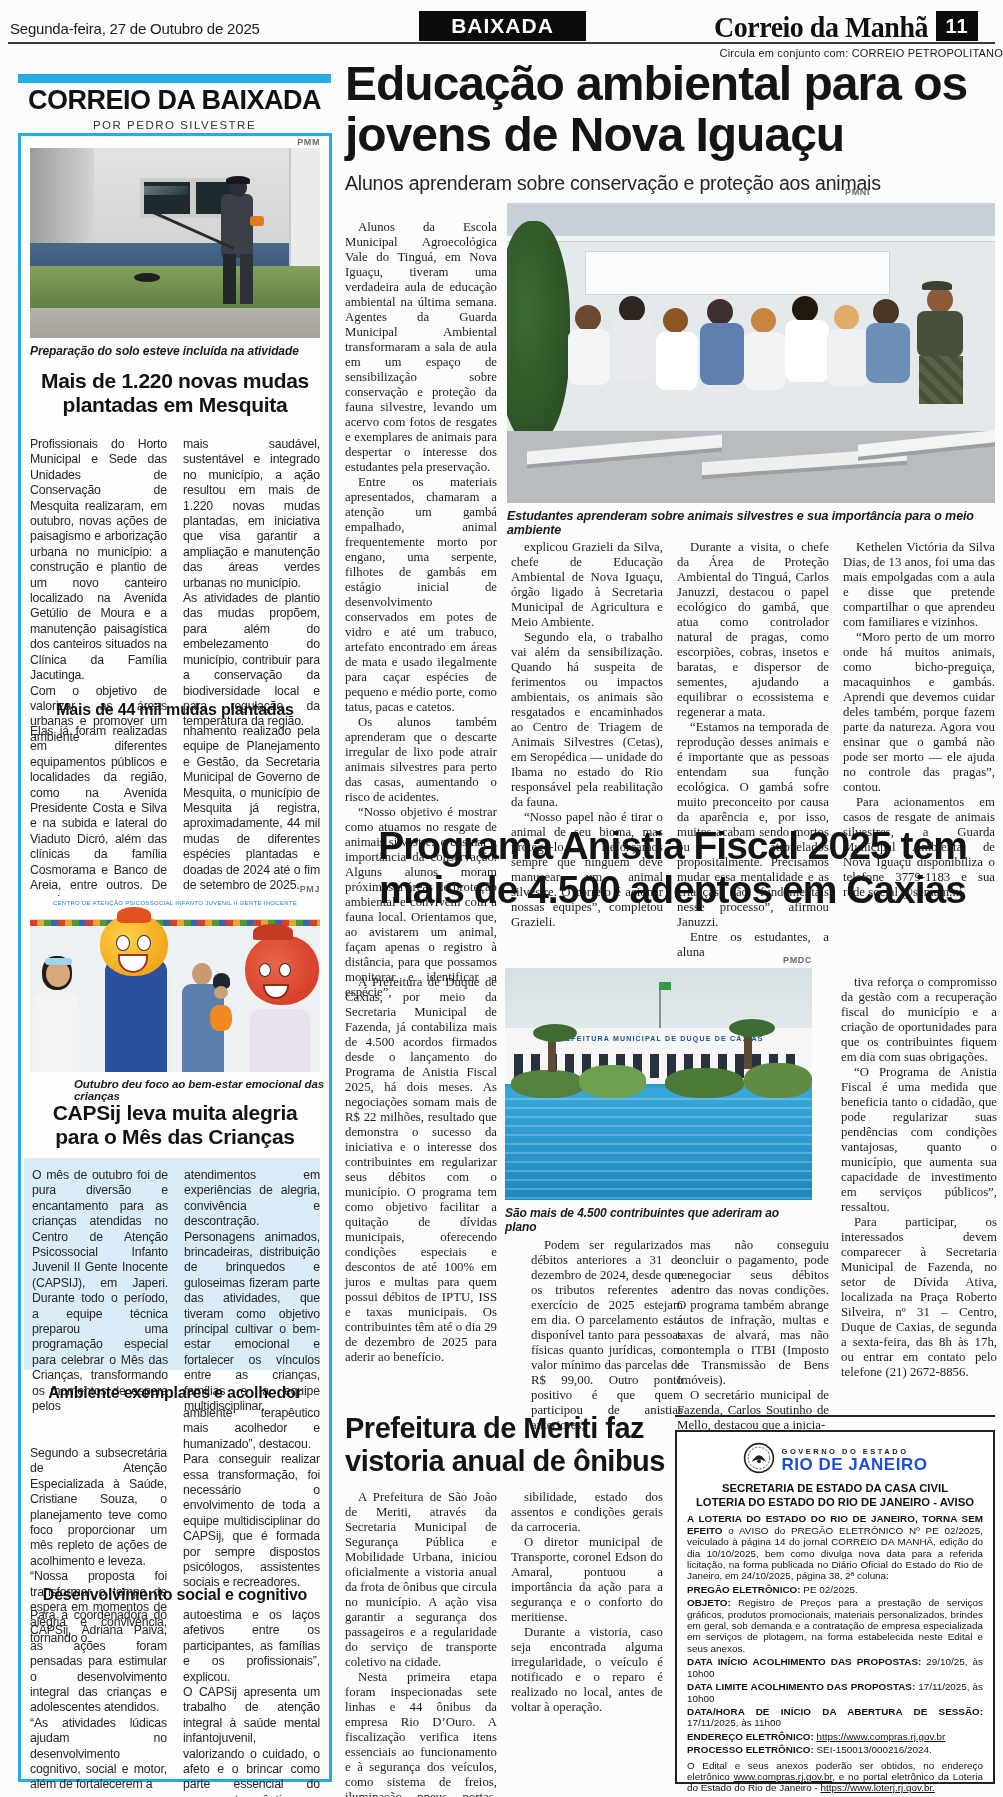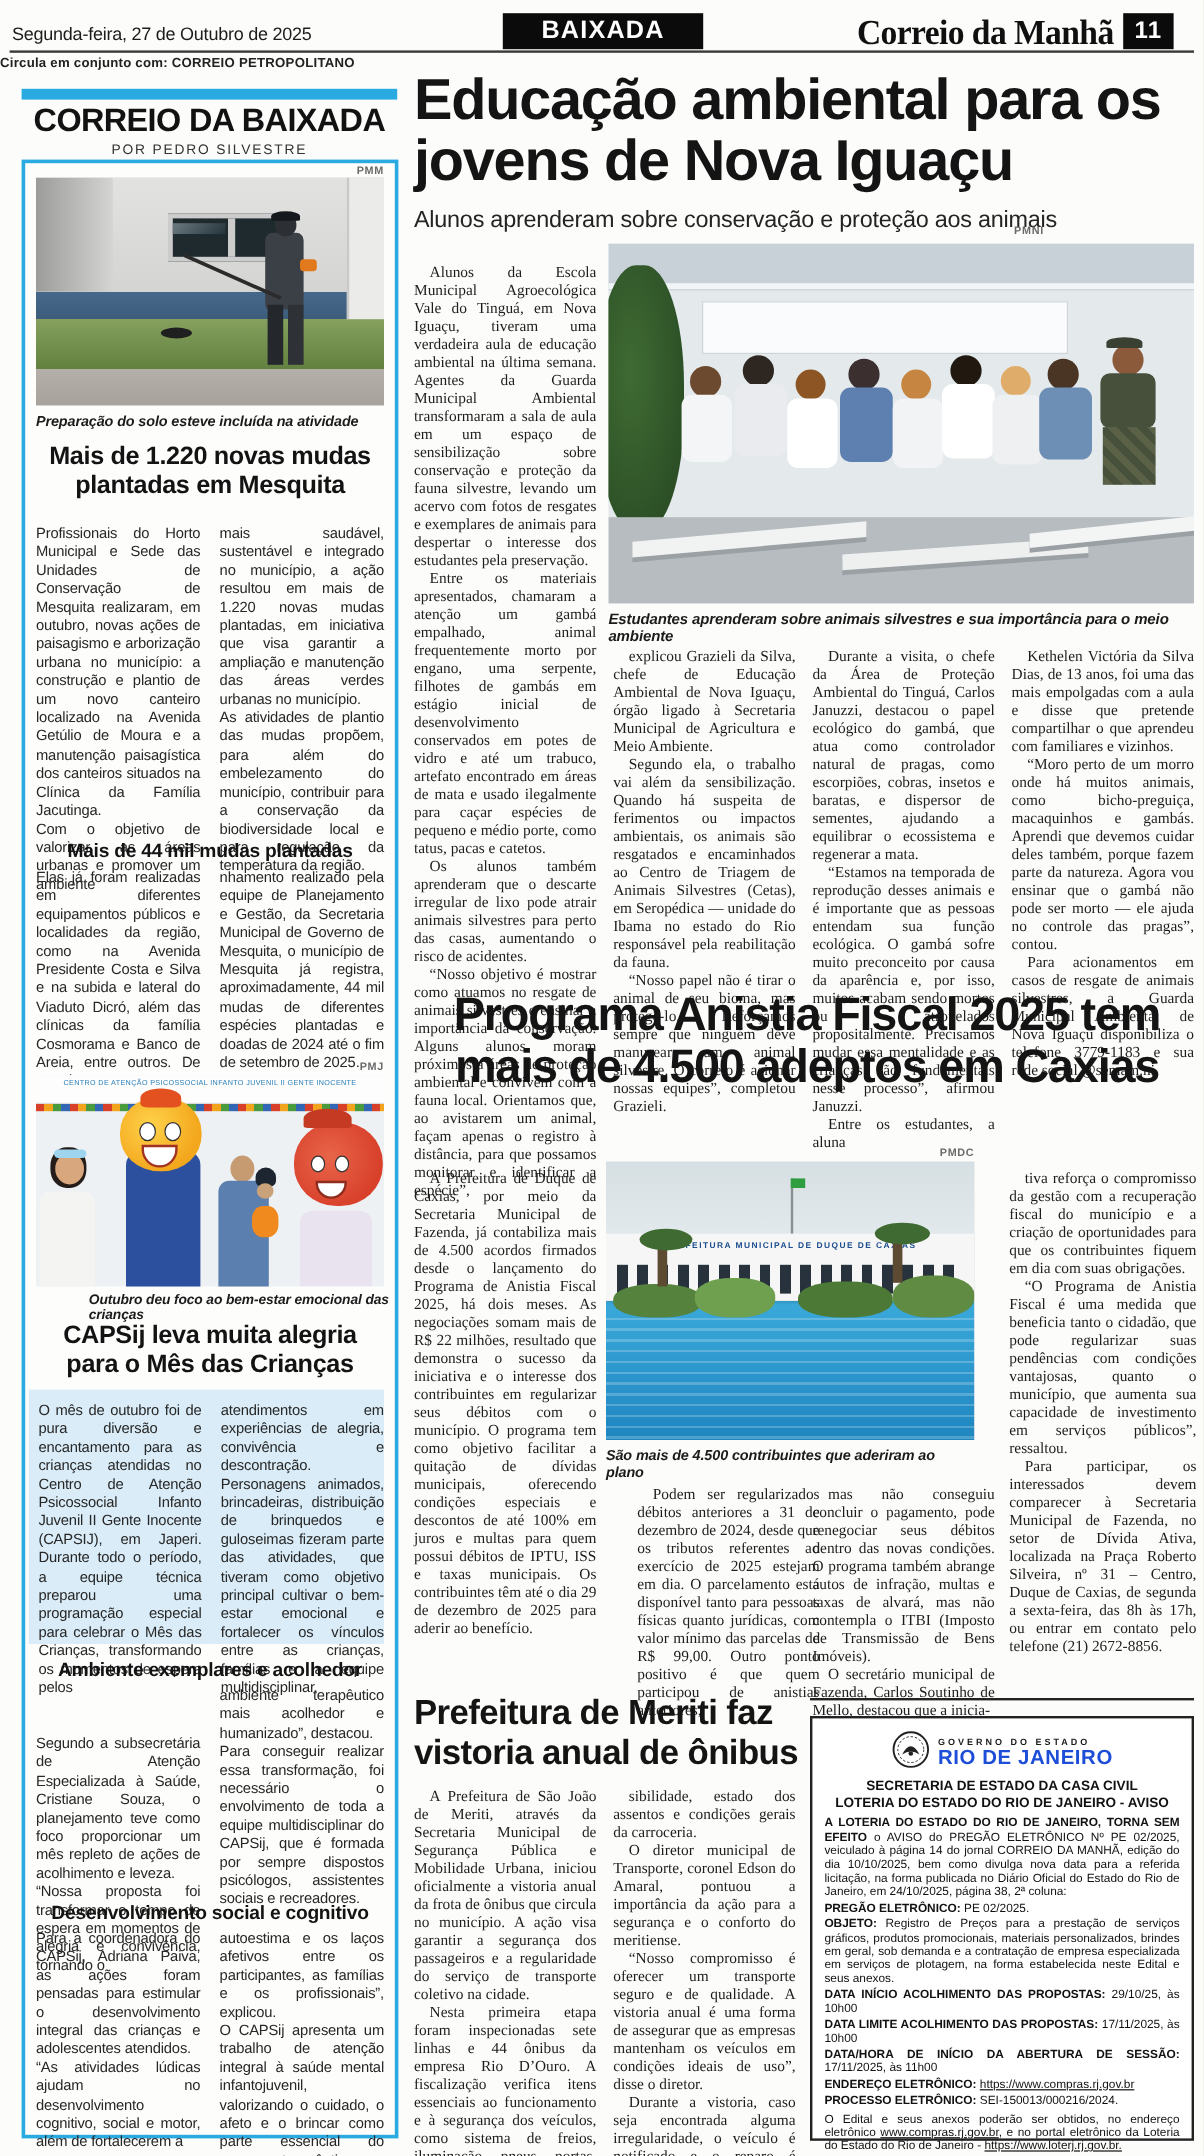--- a/index.html
+++ b/index.html
@@ -5,21 +5,21 @@
   html,body{margin:0;padding:0;background:#e8e8e4;}
   .page{position:relative;width:1003px;height:1797px;background:#fcfcfa;margin:0 auto;
         font-family:"Liberation Sans","DejaVu Sans",sans-serif;color:#1a1a1a;overflow:hidden;}
   .abs{position:absolute;}
   
   .date{font-size:15px;color:#1c1c1c;letter-spacing:-.2px;}
   .badge{background:#0b0b0b;color:#fff;display:flex;align-items:center;justify-content:center;
          font-weight:700;letter-spacing:1px;}
   .masthead{font-family:"Liberation Serif","DejaVu Serif",serif;font-weight:700;font-size:28px;
             letter-spacing:-.5px;color:#101010;text-align:right;transform:scaleY(1.05);}
-  .circ{width:100%;text-align:left;font-size:11px;font-weight:700;color:#222;letter-spacing:.2px;}
+  .circ{width:100%;text-align:right;font-size:11px;font-weight:400;color:#222;letter-spacing:.2px;}
   .rule{background:#3a3a3a;}
   
   .cyanbar{background:#29abe2;}
   .lc-title{text-align:center;font-weight:700;font-size:27px;letter-spacing:-.5px;color:#121212;}
   .lc-byline{text-align:center;font-size:11.5px;letter-spacing:1.5px;color:#333;}
   .lc-box{border:3px solid #29abe2;background:#fdfdfc;}
   .credit{font-size:9px;font-weight:700;color:#6a6a6a;text-align:right;letter-spacing:.6px;}
   .cap{font-style:italic;font-weight:700;font-size:12px;color:#1b1b1b;letter-spacing:-.1px;}
   .lh1{text-align:center;font-weight:700;font-size:21px;line-height:24px;color:#131313;letter-spacing:-.3px;}
   .lh2{text-align:center;font-weight:700;font-size:16px;line-height:18px;color:#131313;letter-spacing:-.2px;}
@@ -264,21 +264,20 @@
   </div>
 
   <div class="abs headline" style="left:345px;top:1412px;width:325px;font-size:29px;line-height:33px;letter-spacing:-.5px;">Prefeitura de Meriti faz vistoria anual de ônibus</div>
   <div class="abs scol" style="left:345px;top:1490px;width:152px;">
     <p>A Prefeitura de São João de Meriti, através da Secretaria Municipal de Segurança Pública e Mobilidade Urbana, iniciou oficialmente a vistoria anual da frota de ônibus que circula no município. A ação visa garantir a segurança dos passageiros e a regularidade do serviço de transporte coletivo na cidade.</p>
     <p>Nesta primeira etapa foram inspecionadas sete linhas e 44 ônibus da empresa Rio D’Ouro. A fiscalização verifica itens essenciais ao funcionamento e à segurança dos veículos, como sistema de freios, iluminação, pneus, portas, elevador de aces-</p>
   </div>
   <div class="abs scol" style="left:511px;top:1490px;width:152px;">
     <p>sibilidade, estado dos assentos e condições gerais da carroceria.</p>
     <p>O diretor municipal de Transporte, coronel Edson do Amaral, pontuou a importância da ação para a segurança e o conforto do meritiense.</p>
-    <p>“Nosso compromisso é oferecer um transporte seguro e de qualidade. A vistoria anual é uma forma de assegurar que as empresas mantenham os veículos em condições ideais de uso”, disse o diretor.</p>
     <p>Durante a vistoria, caso seja encontrada alguma irregularidade, o veículo é notificado e o reparo é realizado no local, antes de voltar à operação.</p>
   </div>
 
   <div class="abs rule" style="left:675px;top:1415px;width:320px;height:2px;background:#222;"></div>
   <div class="abs adbox" style="left:675px;top:1430px;width:320px;height:354px;">
     <div class="row">
       <span>
         <svg viewBox="0 0 40 40" width="32" height="32" aria-hidden="true">
           <circle cx="20" cy="20" r="18" fill="none" stroke="#222" stroke-width="2"></circle>
           <circle cx="20" cy="20" r="13.5" fill="none" stroke="#222" stroke-width="1" stroke-dasharray="2.5 2"></circle>

